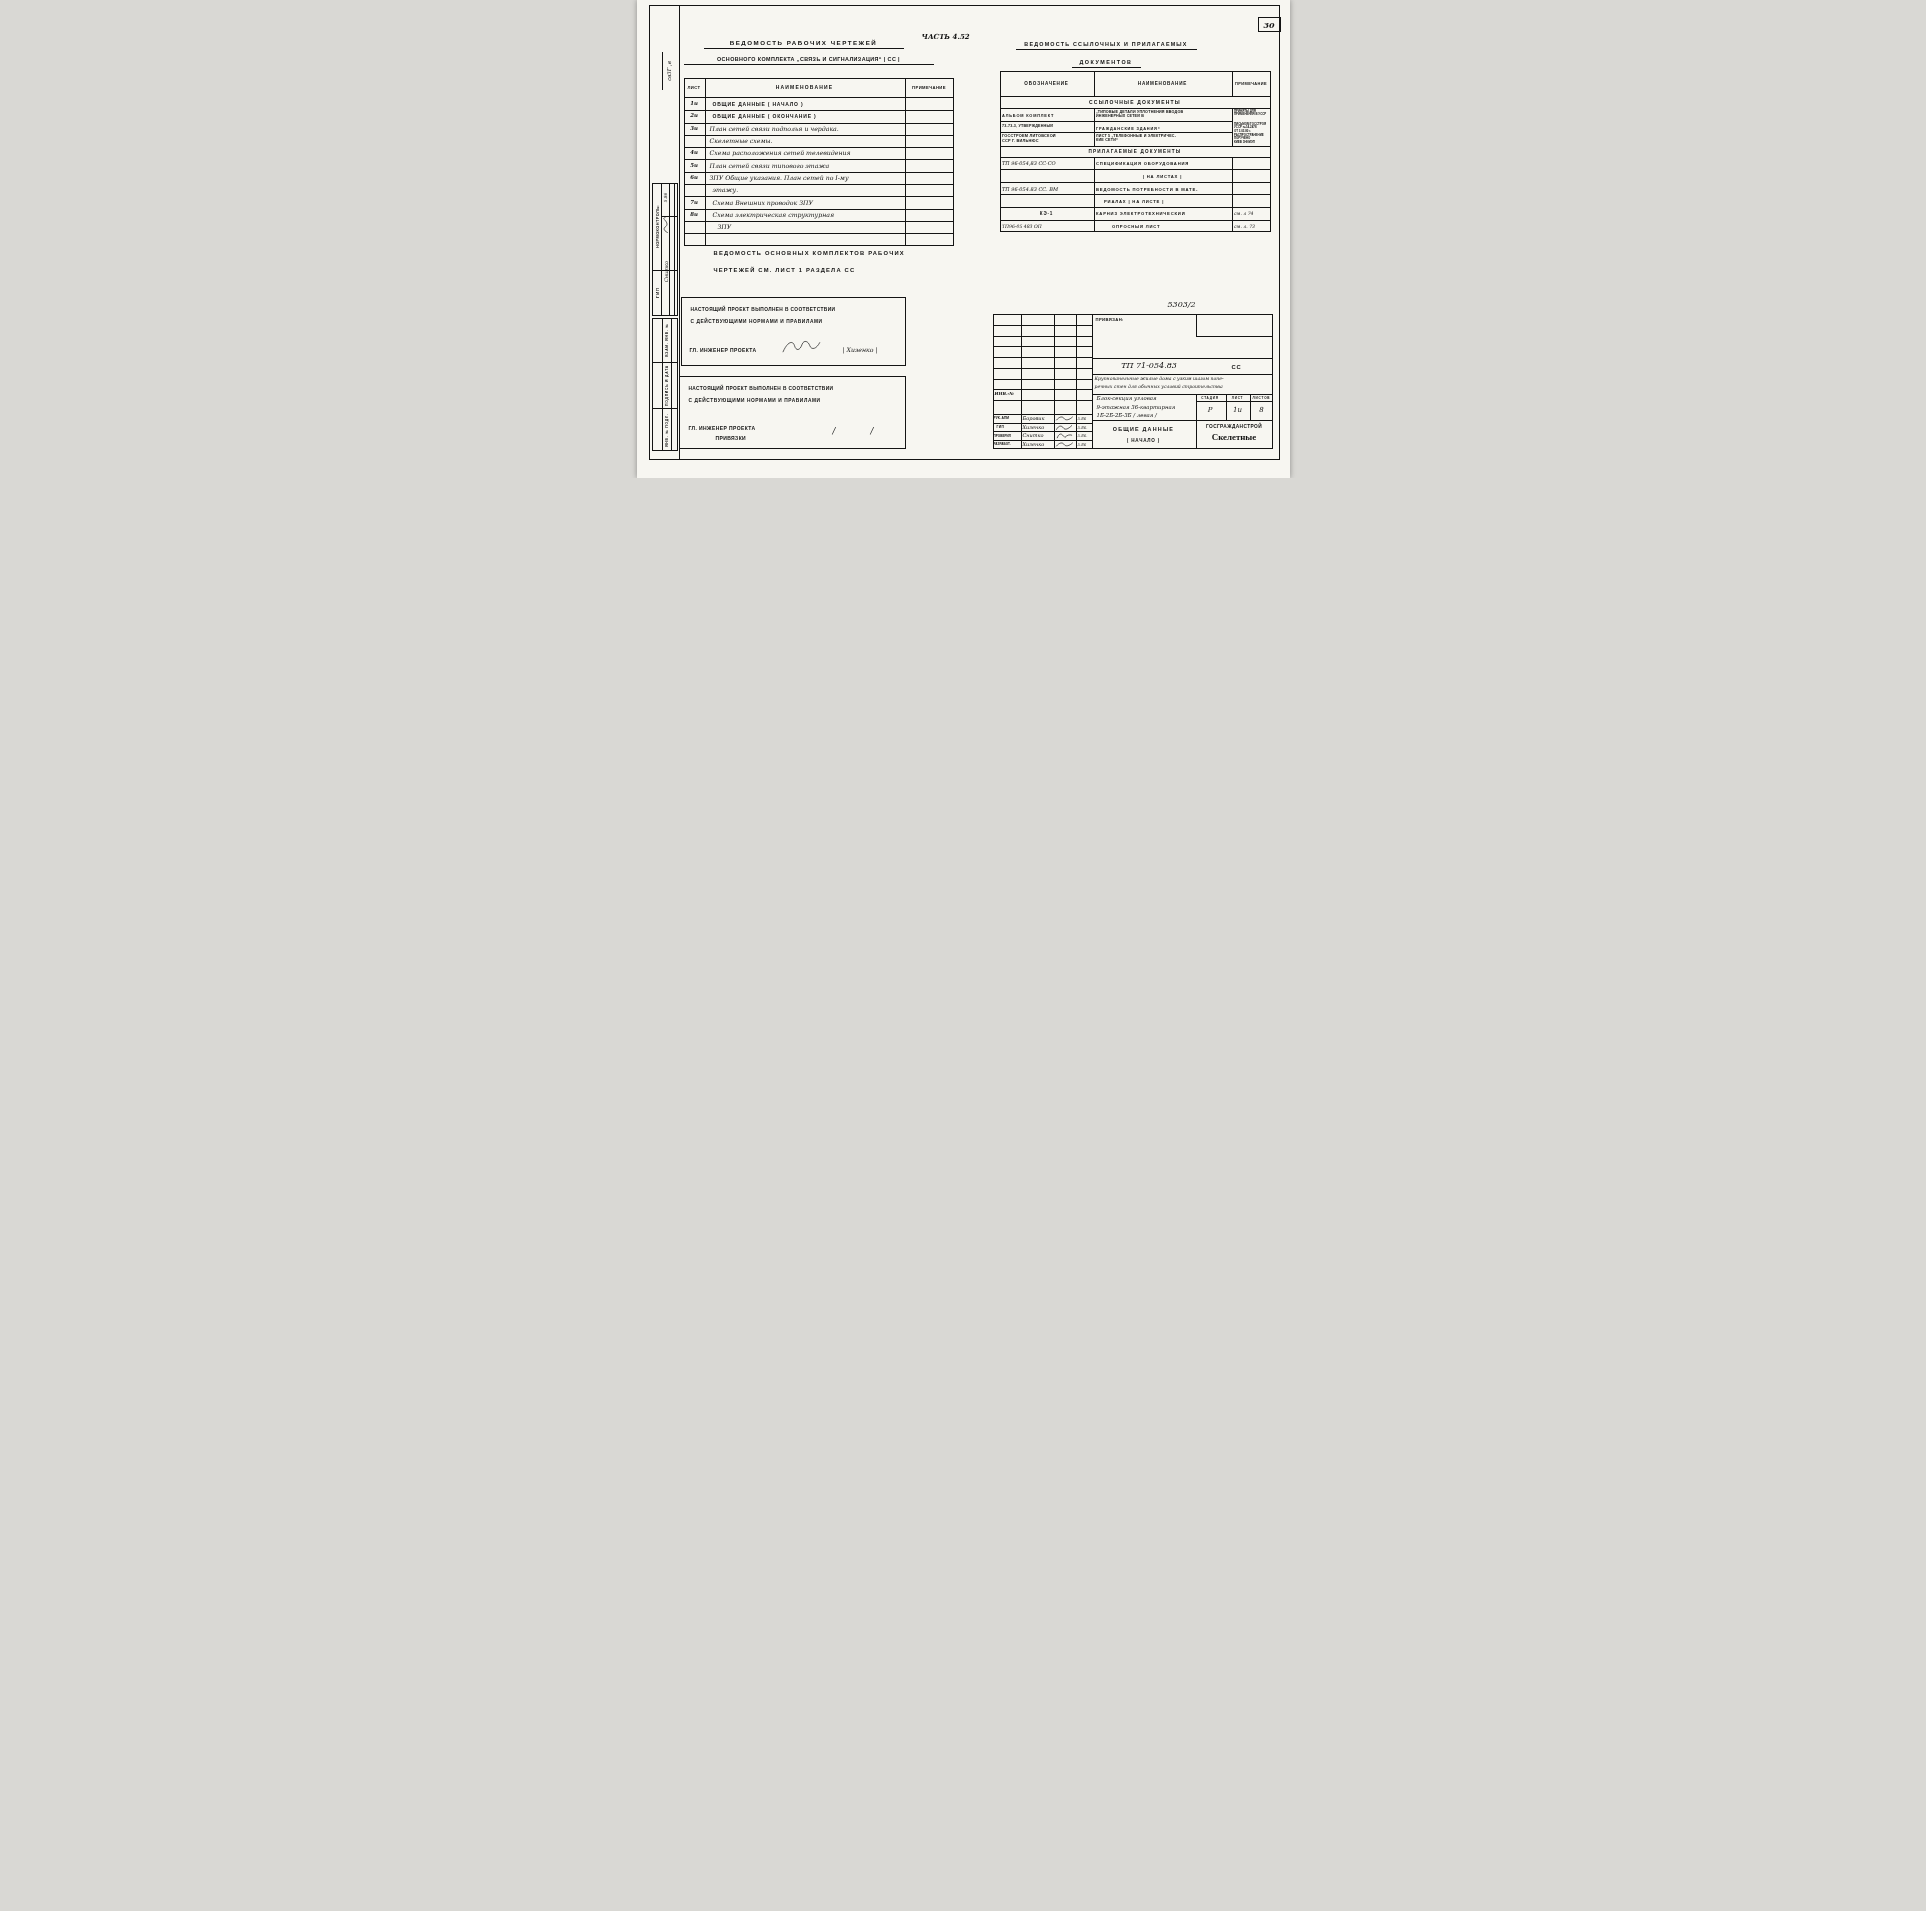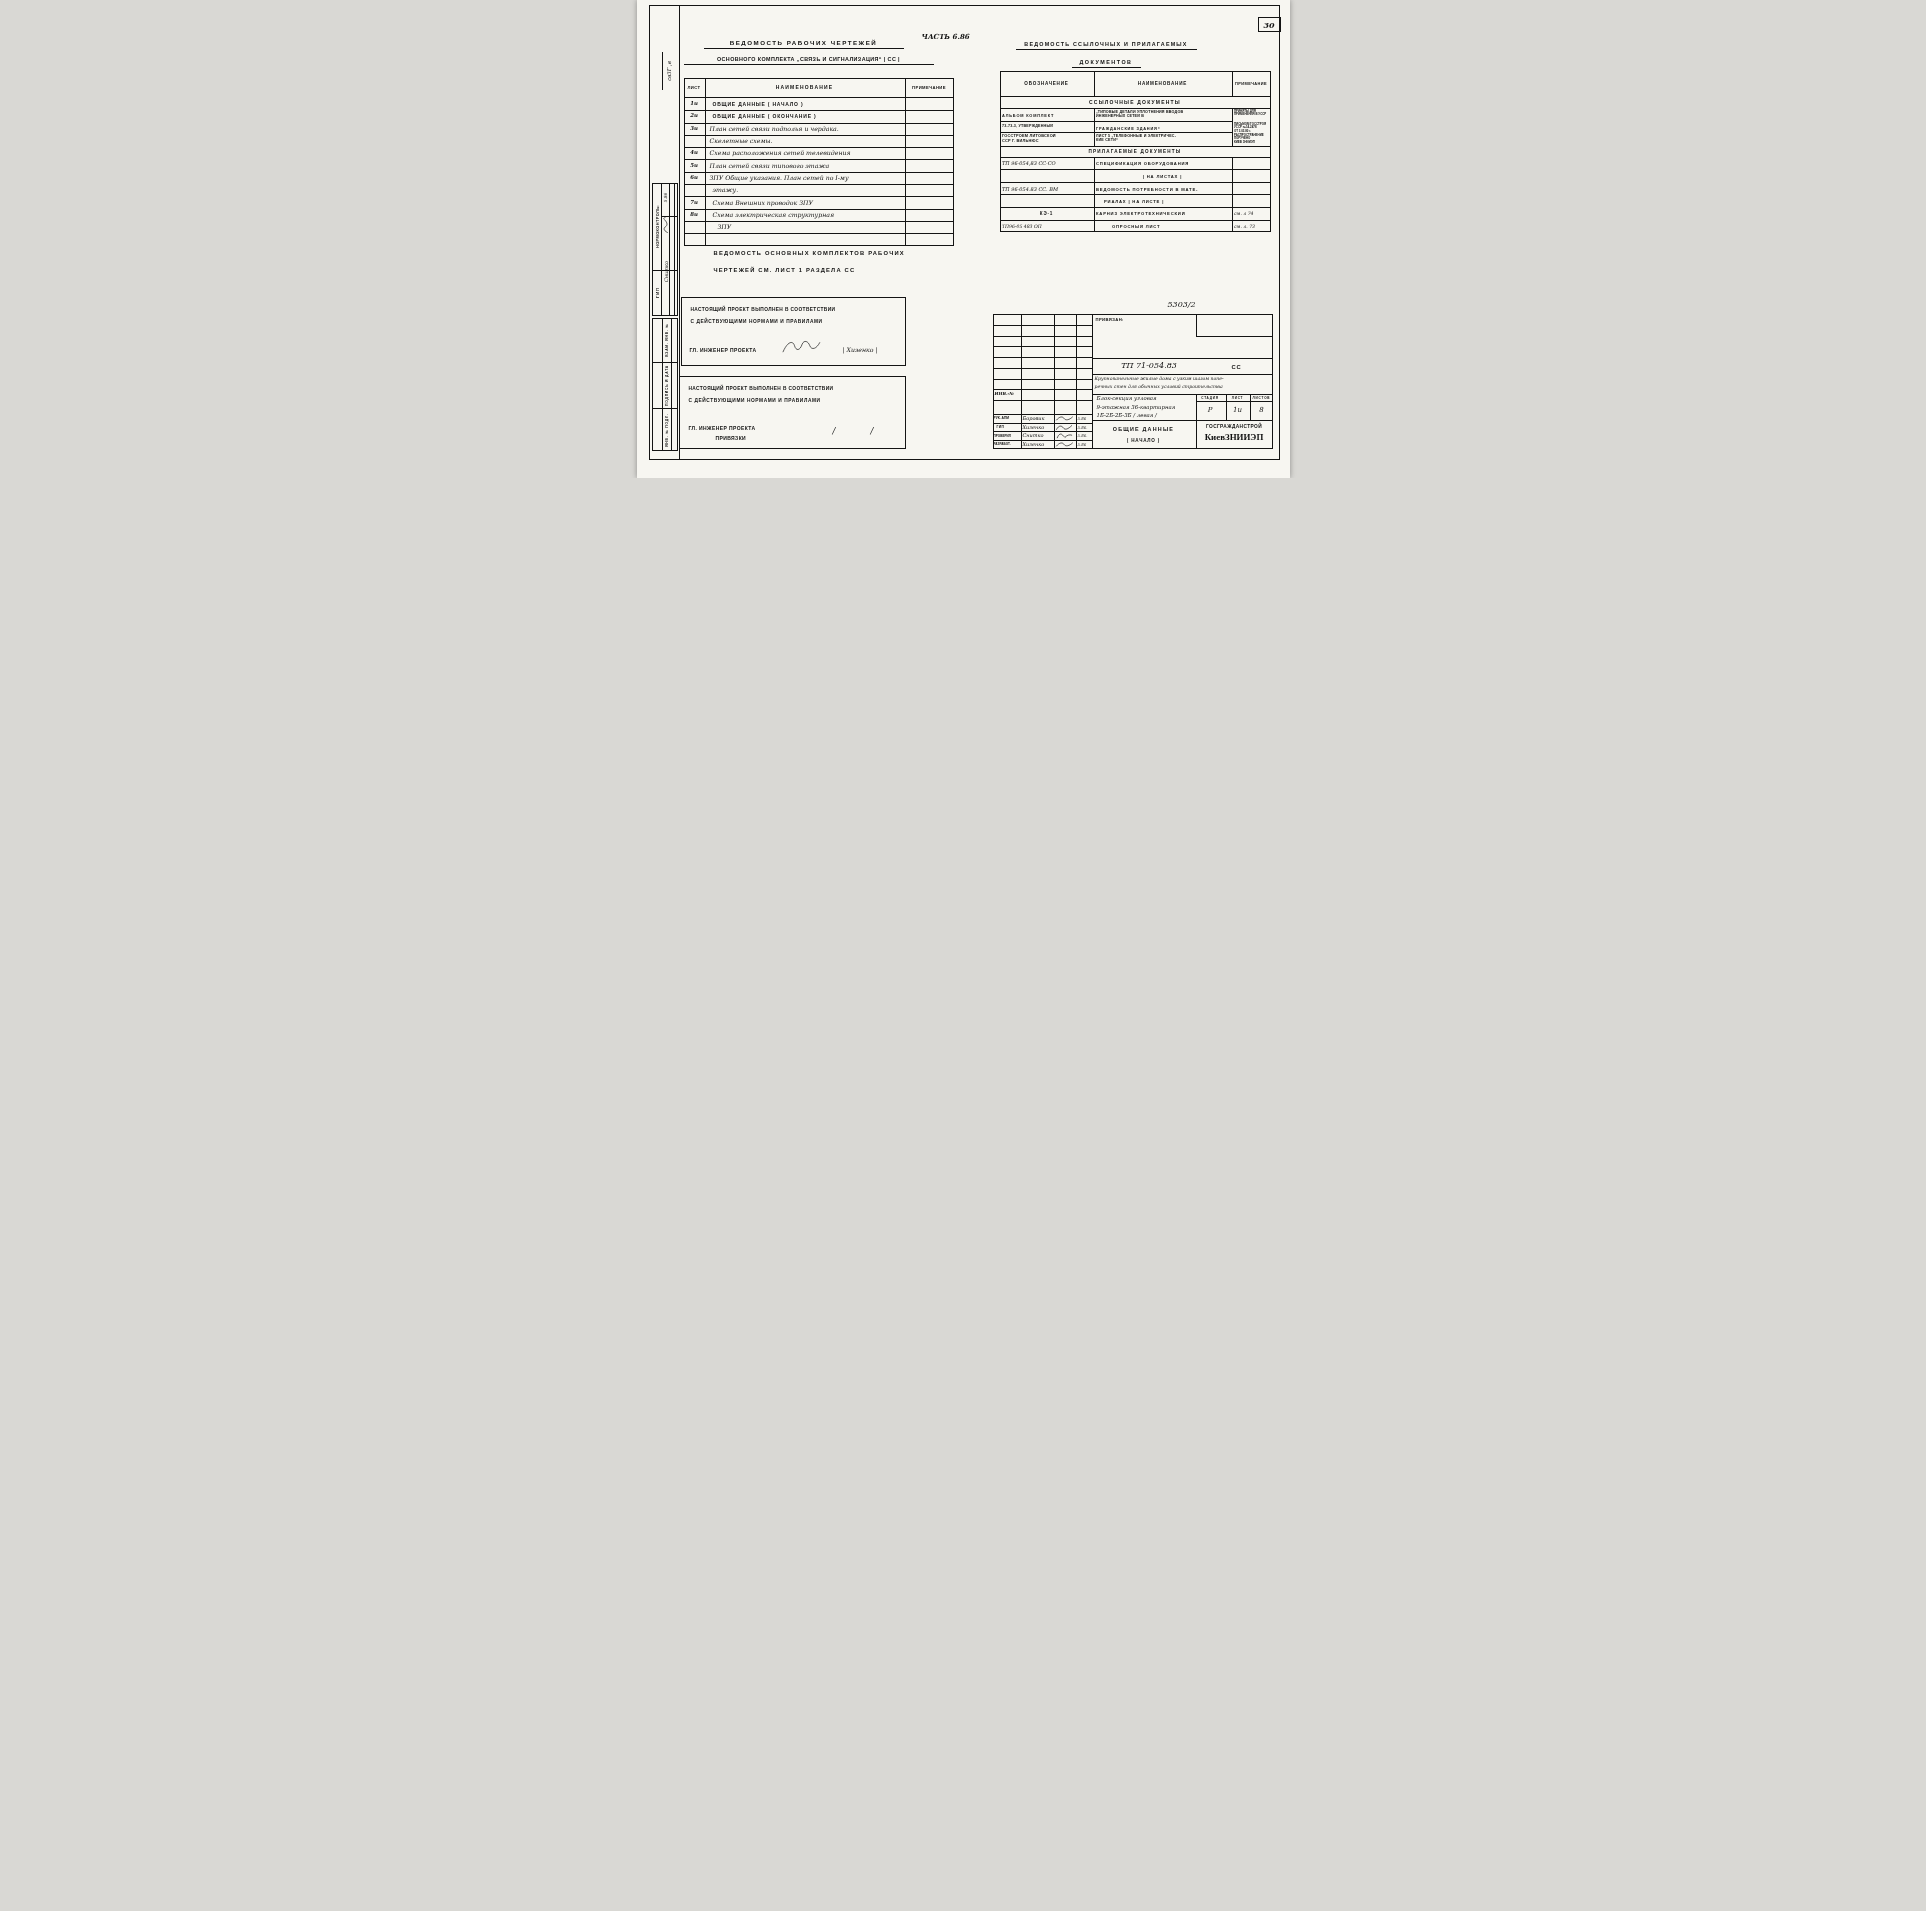--- a/index.html
+++ b/index.html
@@ -30,21 +30,21 @@
   <div class="box" style="left:12.7px;top:5.4px;width:631px;height:455px;"></div>
   <div class="vline" style="left:42px;top:5.4px;height:455px;"></div>
 
   <div class="box" style="left:621px;top:17px;width:23px;height:14.6px;">
     <div class="hand center" style="font-size:8px;padding-top:1.9px;font-weight:bold;">30</div>
   </div>
 
   <div class="vline" style="left:25px;top:52px;height:38px;width:0.4px;"></div>
   <div class="abs rot hand" style="left:28px;top:91px;width:40px;height:8.5px;font-size:5.4px;">свЗГ ,в</div>
 
-  <div class="abs hand" style="left:285px;top:32px;font-size:7px;font-weight:bold;">ЧАСТЬ 6.86</div>
+  <div class="abs hand" style="left:285px;top:32px;font-size:7px;font-weight:bold;">ЧАСТЬ 4.52</div>
 
   <div class="abs stencil center underl" style="left:67px;top:39px;width:200px;font-size:6.2px;letter-spacing:1.5px;">ВЕДОМОСТЬ  РАБОЧИХ  ЧЕРТЕЖЕЙ</div>
   <div class="abs stencil center underl" style="left:47px;top:56px;width:250px;font-size:5.4px;letter-spacing:0.4px;">ОСНОВНОГО  КОМПЛЕКТА „СВЯЗЬ И СИГНАЛИЗАЦИЯ“  | СС |</div>
 
   <div class="box" style="left:47px;top:78px;width:270px;height:168px;"></div>
 
   <div class="vline" style="left:68px;top:78px;height:168px;"></div>
   <div class="vline" style="left:268px;top:78px;height:168px;"></div>
   <div class="hline thick" style="left:47px;top:97px;width:270px;"></div>
   <div class="abs stencil center" style="left:47px;top:85px;width:21px;font-size:4.2px;letter-spacing:0.4px;">ЛИСТ</div>
@@ -240,21 +240,21 @@
   <div class="abs stencil center" style="left:559px;top:396px;width:29px;font-size:3.1px;">СТАДИЯ</div>
   <div class="abs stencil center" style="left:589px;top:396px;width:24px;font-size:3.1px;">ЛИСТ</div>
   <div class="abs stencil center" style="left:613px;top:396px;width:24px;font-size:3.1px;">ЛИСТОВ</div>
   <div class="abs hand center" style="left:559px;top:406px;width:29px;font-size:7px;">Р</div>
   <div class="abs hand center" style="left:589px;top:406px;width:24px;font-size:7px;">1и</div>
   <div class="abs hand center" style="left:613px;top:406px;width:24px;font-size:7px;">8</div>
 
   <div class="abs stencil center" style="left:455px;top:426px;width:104px;font-size:5.4px;letter-spacing:1.2px;">ОБЩИЕ   ДАННЫЕ</div>
   <div class="abs stencil center" style="left:455px;top:438px;width:104px;font-size:4.6px;letter-spacing:0.8px;">( НАЧАЛО )</div>
   <div class="abs stencil center" style="left:559px;top:424px;width:77px;font-size:4.8px;letter-spacing:0.4px;">ГОСГРАЖДАНСТРОЙ</div>
-  <div class="abs center" style="left:559px;top:432px;width:77px;font-size:8.9px;font-weight:bold;font-family:'Liberation Serif',serif;">КиевЗНИИЭП</div>
+  <div class="abs center" style="left:559px;top:432px;width:77px;font-size:8.9px;font-weight:bold;font-family:'Liberation Serif',serif;">Скелетные</div>
 
   <div class="abs stencil" style="left:357px;top:416px;width:26px;font-size:3.3px;letter-spacing:0;">РУК. АПМ</div>
   <div class="abs hand" style="left:386px;top:415px;width:30px;font-size:5px;">Боровик</div>
   <svg class="abs sig" style="left:418px;top:415px;" width="19" height="7" viewBox="0 0 50 18">
       <path d="M4 13 C12 3,20 3,24 9 C28 15,38 13,46 5"></path>
     </svg>
   <div class="abs hand" style="left:441px;top:416px;width:14px;font-size:3.9px;">5.86</div>
 
   <div class="abs stencil" style="left:360px;top:425px;width:26px;font-size:3.3px;letter-spacing:0.4px;">ГИП</div>
   <div class="abs hand" style="left:386px;top:424px;width:30px;font-size:5px;">Хизенко</div>

